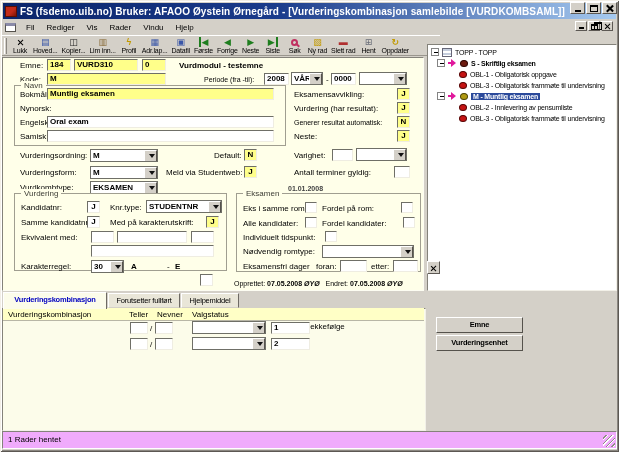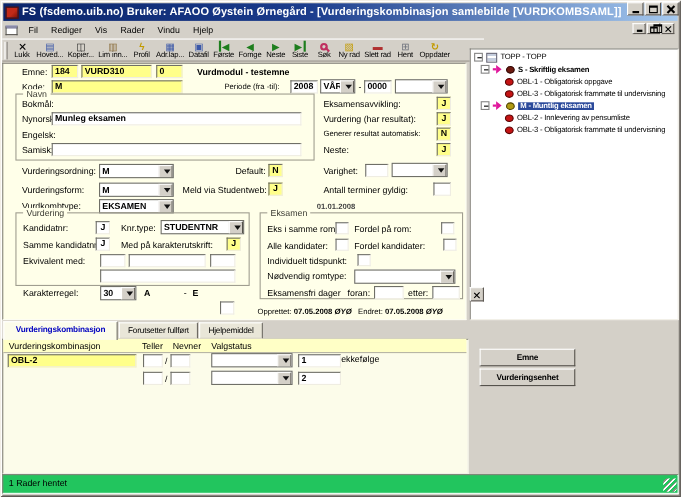--- a/index.html
+++ b/index.html
@@ -84,21 +84,21 @@
   .tab{position:absolute;top:293px;height:15px;background:#E9E6D8;border:1px solid;border-color:#fff #6e6a64 #D4D0C8 #fff;
        font-size:7.5px;line-height:13px;text-align:center;z-index:1;letter-spacing:-.2px}
   .tab.active{top:292px;height:17px;background:#FCFCEA;border-bottom:none;font-weight:bold;color:#0000C0;z-index:3}
   .hdrband{position:absolute;left:3px;top:308px;width:421px;height:13px;background:#FFFFC6;border-bottom:1px solid #b8b6a6;z-index:2}
   .hlbl{position:absolute;font-size:8px;white-space:nowrap;z-index:3}
   
   .sbtn{position:absolute;left:436px;width:87px;height:16px;background:#D4D0C8;
         border:1px solid;border-color:#fff #55524c #55524c #fff;font-size:7.5px;font-weight:bold;
         text-align:center;line-height:14px;letter-spacing:-.2px}
   .statusbar{position:absolute;left:2px;top:431px;width:615px;height:18px;border:1px solid;border-color:#84827a #fff #fff #84827a;
-             font-size:8px;line-height:16px;padding-left:5px;background:#22c55e}
+             font-size:8px;line-height:16px;padding-left:5px;background:#f0abfc}
   .sgrip{position:absolute;right:1px;bottom:1px;width:12px;height:12px;
          background:repeating-linear-gradient(135deg,transparent 0 2px,#908c84 2px 3px,#fff 3px 4px)}
 </style>
 </head>
 <body>
 
 <div class="win">
 
   <div class="titlebar">
     <span class="appic"></span>
@@ -223,23 +223,24 @@
   <span class="fld" style="left:264px;top:73px;width:25px">2008</span>
   <span class="dd" style="left:291px;top:72px;width:32px">VÅR</span>
   <span class="lbl" style="left:326px;top:75px">-</span>
   <span class="fld" style="left:331px;top:73px;width:25px">0000</span>
   <span class="dd" style="left:359px;top:72px;width:48px"></span>
 
   <div class="grp" style="left:14px;top:85px;width:272px;height:61px">
     <span>Navn</span>
   </div>
   <span class="lbl" style="left:20px;top:90px">Bokmål:</span>
+  <span class="fld yel" style="left:47px;top:88px;width:227px">Muntlig eksamen</span>
   <span class="lbl" style="left:20px;top:104px">Nynorsk:</span>
-  <span class="fld" style="left:47px;top:102px;width:227px">Munleg eksamen</span>
   <span class="lbl" style="left:20px;top:118px">Engelsk:</span>
+  <span class="fld" style="left:47px;top:116px;width:227px">Oral exam</span>
   <span class="lbl" style="left:20px;top:132px">Samisk:</span>
   <span class="fld" style="left:47px;top:130px;width:227px"></span>
 
   <span class="lbl" style="left:294px;top:90px">Eksamensavvikling:</span>
   <span class="fld yel jbox" style="left:397px;top:88px">J</span>
   <span class="lbl" style="left:294px;top:104px">Vurdering (har resultat):</span>
   <span class="fld yel jbox" style="left:397px;top:102px">J</span>
   <span class="lbl lbl7" style="left:294px;top:118px">Generer resultat automatisk:</span>
   <span class="fld yel jbox" style="left:397px;top:116px">N</span>
   <span class="lbl" style="left:294px;top:132px">Neste:</span>
@@ -257,21 +258,21 @@
   <span class="dd" style="left:90px;top:166px;width:68px">M</span>
   <span class="lbl" style="left:166px;top:168px">Meld via Studentweb:</span>
   <span class="fld yel jbox" style="left:244px;top:166px">J</span>
   <span class="lbl" style="left:294px;top:168px">Antall terminer gyldig:</span>
   <span class="fld" style="left:394px;top:166px;width:16px"></span>
 
   <span class="lbl" style="left:20px;top:183px">Vurdkombtype:</span>
   <span class="dd" style="left:90px;top:181px;width:68px">EKSAMEN</span>
   <span class="lbl lbl7 bold" style="left:288px;top:184px;color:#444">01.01.2008</span>
 
-  <div class="grp" style="left:14px;top:193px;width:213px;height:67px">
+  <div class="grp" style="left:14px;top:193px;width:213px;height:78px">
     <span>Vurdering</span>
   </div>
   <span class="lbl" style="left:21px;top:203px">Kandidatnr:</span>
   <span class="fld jbox" style="left:87px;top:201px">J</span>
   <span class="lbl" style="left:110px;top:203px">Knr.type:</span>
   <span class="dd yel" style="left:146px;top:200px;width:76px">STUDENTNR</span>
 
   <span class="lbl" style="left:21px;top:218px">Samme kandidatnr:</span>
   <span class="fld jbox" style="left:87px;top:216px">J</span>
   <span class="lbl" style="left:110px;top:218px">Med på karakterutskrift:</span>
@@ -370,21 +371,20 @@
   <span class="tab" style="left:181px;width:58px">Hjelpemiddel</span>
   <div class="tabpage"></div>
 
   <div class="hdrband"></div>
   <span class="hlbl" style="left:8px;top:310px">Vurderingskombinasjon</span>
   <span class="hlbl" style="left:129px;top:310px">Teller</span>
   <span class="hlbl" style="left:157px;top:310px">Nevner</span>
   <span class="hlbl" style="left:192px;top:310px">Valgstatus</span>
   <span class="hlbl" style="left:271px;top:322px">Sorteringsrekkefølge</span>
 
-  <span class="fld yel" style="left:7px;top:322px;width:117px;z-index:3">OBL-2</span>
   <span class="fld" style="left:130px;top:322px;width:18px;z-index:3"></span>
   <span class="lbl" style="left:150px;top:324px;z-index:3">/</span>
   <span class="fld" style="left:155px;top:322px;width:18px;z-index:3"></span>
   <span class="dd" style="left:192px;top:321px;width:74px;z-index:3"></span>
   <span class="fld" style="left:271px;top:322px;width:39px;z-index:3">1</span>
 
   <span class="fld" style="left:130px;top:338px;width:18px;z-index:3"></span>
   <span class="lbl" style="left:150px;top:340px;z-index:3">/</span>
   <span class="fld" style="left:155px;top:338px;width:18px;z-index:3"></span>
   <span class="dd" style="left:192px;top:337px;width:74px;z-index:3"></span>

